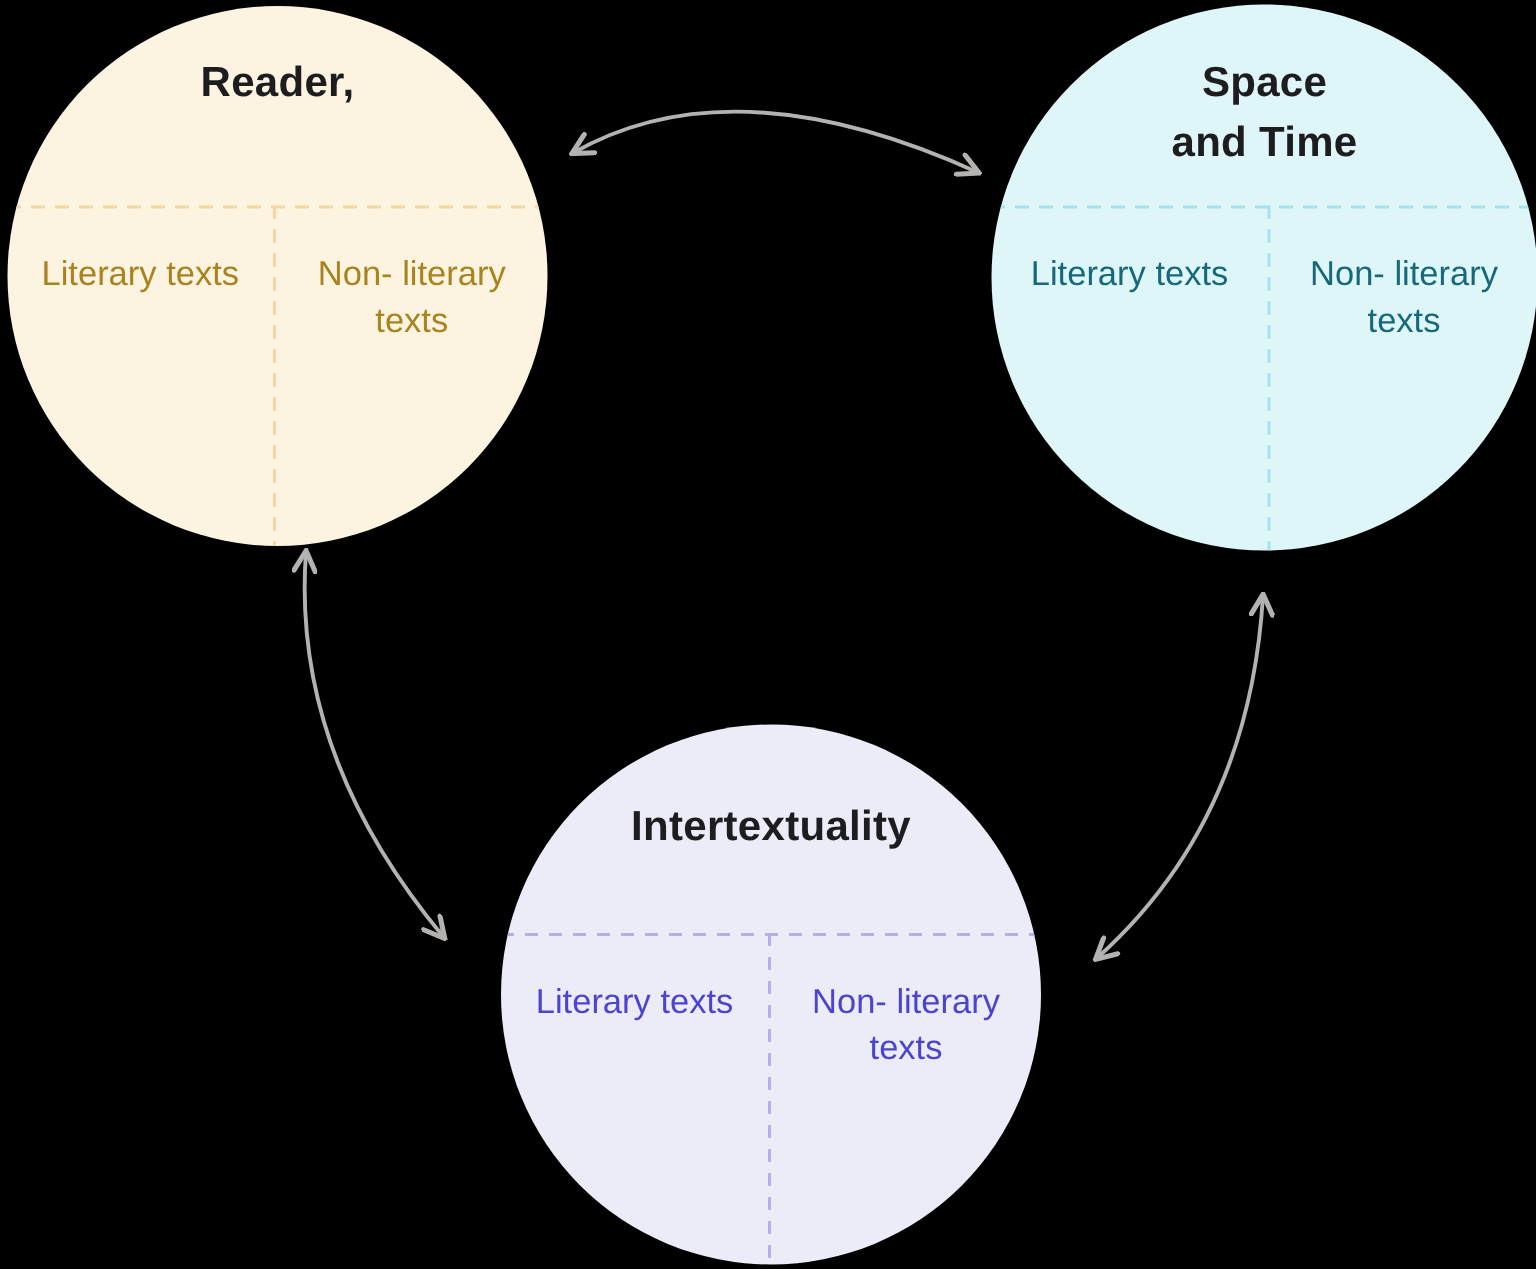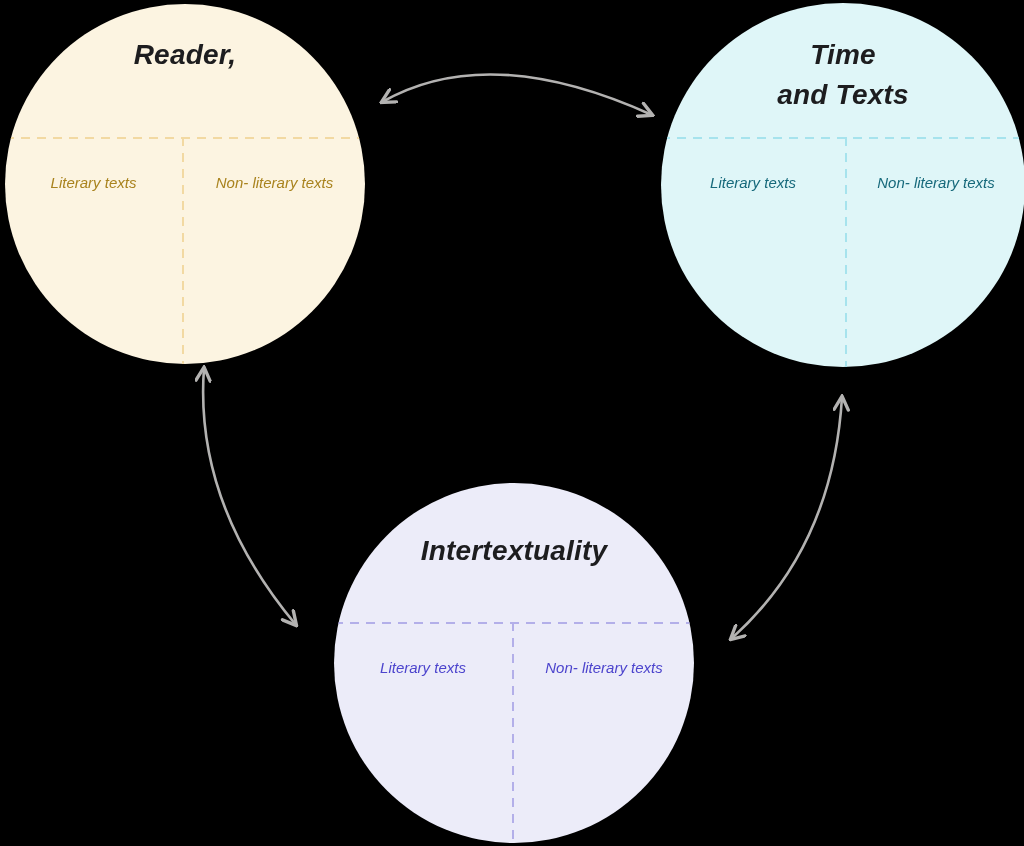--- a/index.html
+++ b/index.html
@@ -21,21 +21,20 @@
     position:relative;
     width:1024px;height:846px;
     overflow:hidden;
     background:var(--background);
     font-family:"Liberation Sans","DejaVu Sans",sans-serif;
   }
   .circle{
     position:absolute;
     border-radius:50%;
     overflow:hidden;
-    font-style:italic;
   }
   .circle.reader{left:5px;top:4px;width:360px;height:360px;background:var(--reader-fill);}
   .circle.time{left:661px;top:3px;width:364px;height:364px;background:var(--time-fill);}
   .circle.intertextuality{left:334px;top:483px;width:360px;height:360px;background:var(--intertextuality-fill);}
 
   .title{
     position:absolute;left:0;right:0;
     text-align:center;
     font-weight:bold;
     font-size:28px;
@@ -56,21 +55,21 @@
   .reader .hline{top:133px;background:repeating-linear-gradient(to right,var(--reader-dash) 0 9px,transparent 9px 16px);}
   .reader .vline{left:177px;top:133px;height:227px;background:repeating-linear-gradient(to bottom,var(--reader-dash) 0 9px,transparent 9px 16px);}
   .time .hline{top:134px;background:repeating-linear-gradient(to right,var(--time-dash) 0 9px,transparent 9px 16px);}
   .time .vline{left:184px;top:134px;height:230px;background:repeating-linear-gradient(to bottom,var(--time-dash) 0 9px,transparent 9px 16px);}
   .intertextuality .hline{top:139px;background:repeating-linear-gradient(to right,var(--intertextuality-dash) 0 9px,transparent 9px 16px);}
   .intertextuality .vline{left:178px;top:139px;height:221px;background:repeating-linear-gradient(to bottom,var(--intertextuality-dash) 0 9px,transparent 9px 16px);}
 
   .cell{
     position:absolute;
     text-align:center;
-    font-size:15px;
+    font-size:23px;
     line-height:31px;
   }
   .reader .cell{color:var(--reader-text);top:135px;padding-top:28px;}
   .time .cell{color:var(--time-text);top:136px;padding-top:28px;}
   .intertextuality .cell{color:var(--intertextuality-text);top:141px;padding-top:28px;}
 
   .reader .cell.left{left:0;width:177px;}
   .reader .cell.right{left:179px;width:181px;}
   .time .cell.left{left:0;width:184px;}
   .time .cell.right{left:186px;width:178px;}
@@ -97,22 +96,22 @@
     <div class="cell left">
       <span>Literary texts</span>
     </div>
     <div class="cell right">
       <span>Non- literary texts</span>
     </div>
   </section>
 
   <section class="circle time">
     <div class="title">
-      <div>Time</div>
-      <div>and Texts</div>
+      <div>Space</div>
+      <div>and Time</div>
     </div>
     <div class="hline"></div>
     <div class="vline"></div>
     <div class="cell left">
       <span>Literary texts</span>
     </div>
     <div class="cell right">
       <span>Non- literary texts</span>
     </div>
   </section>

